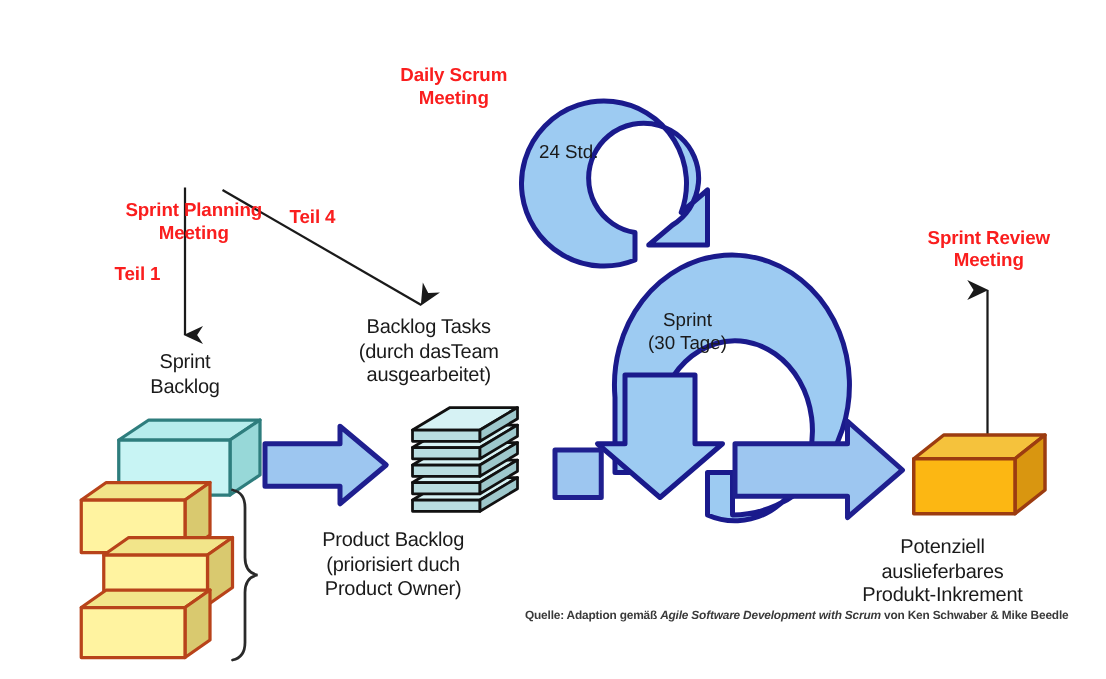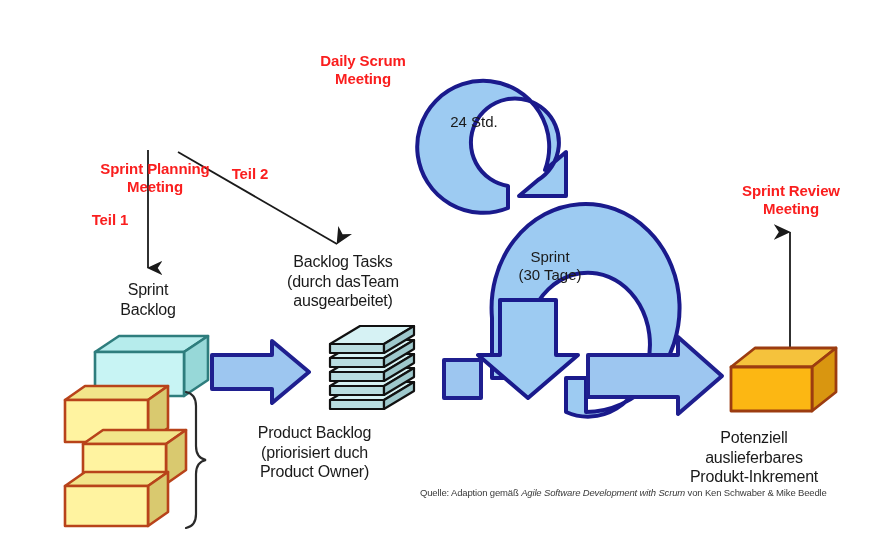--- a/index.html
+++ b/index.html
@@ -36,21 +36,21 @@
     font-size: 16px;
     letter-spacing: -0.2px;
   }
   .lbl-inner {
     color: #1a1a1a;
     font-size: 15px;
   }
   .lbl-source {
     color: #3a3a3a;
     font-size: 9.5px;
-    font-weight: normal;
+    font-weight: bold;
     white-space: nowrap;
     text-align: left;
     letter-spacing: -0.15px;
   }
   .lbl-source i { font-style: italic; }
   svg { position: absolute; top: 0; left: 0; overflow: visible; }
 </style>
 </head>
 <body>
 
@@ -220,41 +220,41 @@
   </svg>
 
   <div class="lbl lbl-red" style="left:288px; top:52px; width:150px;">Daily Scrum
 Meeting</div>
 
   <div class="lbl lbl-red" style="left:75px; top:112px; width:160px;margin-top:48px;">Sprint Planning
 Meeting</div>
 
   <div class="lbl lbl-red" style="left:80px; top:211px; width:60px;text-align:center;">Teil 1</div>
 
-  <div class="lbl lbl-red" style="left:220px; top:165px; width:60px;">Teil 2</div>
+  <div class="lbl lbl-red" style="left:220px; top:165px; width:60px;">Teil 4</div>
 
   <div class="lbl lbl-red" style="left:716px; top:182px; width:150px;">Sprint Review
 Meeting</div>
 
   <div class="lbl lbl-black" style="left:88px; top:280px; width:120px;">Sprint
 Backlog</div>
 
   <div class="lbl lbl-black" style="left:263px; top:252px; width:160px;">Backlog Tasks
 (durch dasTeam
 ausgearbeitet)</div>
 
   <div class="lbl lbl-black" style="left:232px; top:423px; width:165px;">Product Backlog
 (priorisiert duch
 Product Owner)</div>
 
   <div class="lbl lbl-black" style="left:669px; top:428px; width:170px;">Potenziell
 auslieferbares
 Produkt-Inkrement</div>
 
-  <div class="lbl lbl-inner" style="left:429px; top:113px; width:90px;">24 Std.</div>
+  <div class="lbl lbl-inner" style="left:410px; top:113px; width:90px;">24 Std.</div>
 
   <div class="lbl lbl-inner" style="left:500px; top:248px; width:100px;">Sprint
 (30 Tage)</div>
 
   <div class="lbl lbl-source" style="left:420px; top:487px; width:460px;">
     <span>Quelle: Adaption gemäß </span><i>Agile Software Development with </i><i>Scrum</i><span> von Ken Schwaber &amp; Mike Beedle</span>
   </div>
 
 </div>
 

